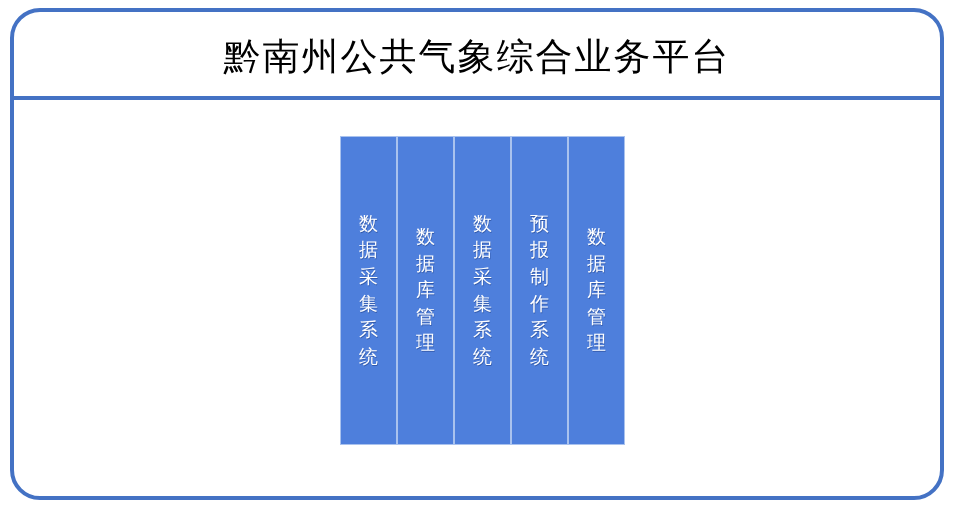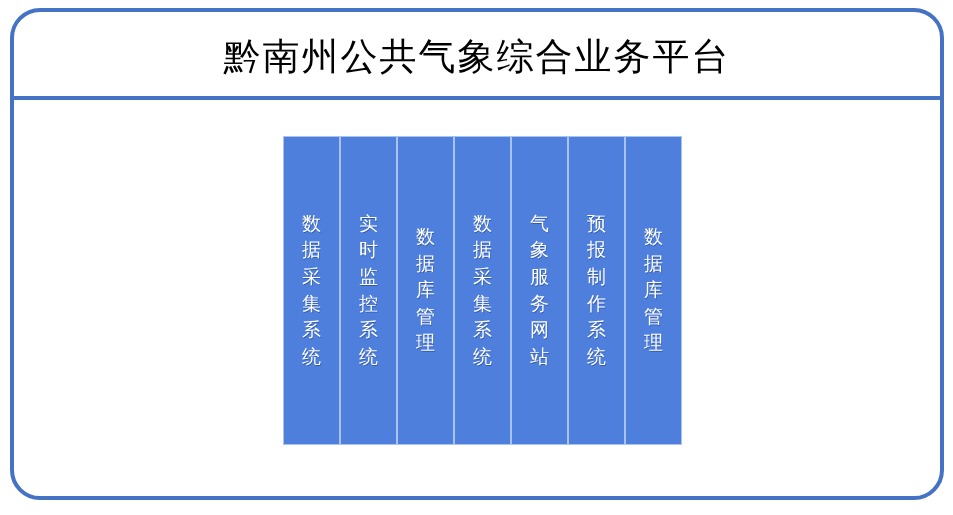--- a/index.html
+++ b/index.html
@@ -118,35 +118,29 @@
   </div>
 
   <div id="header-divider"></div>
 
   <div id="bars-row">
 
     <div class="module-bar">
       <span class="module-bar-label">数据采集系统</span>
     </div>
 
-    <div class="module-bar">
-      <span class="module-bar-label">实时监控系统</span>
-    </div>
 
     <div class="module-bar">
       <span class="module-bar-label">数据库管理</span>
     </div>
 
     <div class="module-bar">
       <span class="module-bar-label">数据采集系统</span>
     </div>
 
-    <div class="module-bar">
-      <span class="module-bar-label">气象服务网站</span>
-    </div>
 
     <div class="module-bar">
       <span class="module-bar-label">预报制作系统</span>
     </div>
 
     <div class="module-bar">
       <span class="module-bar-label">数据库管理</span>
     </div>
 
 

